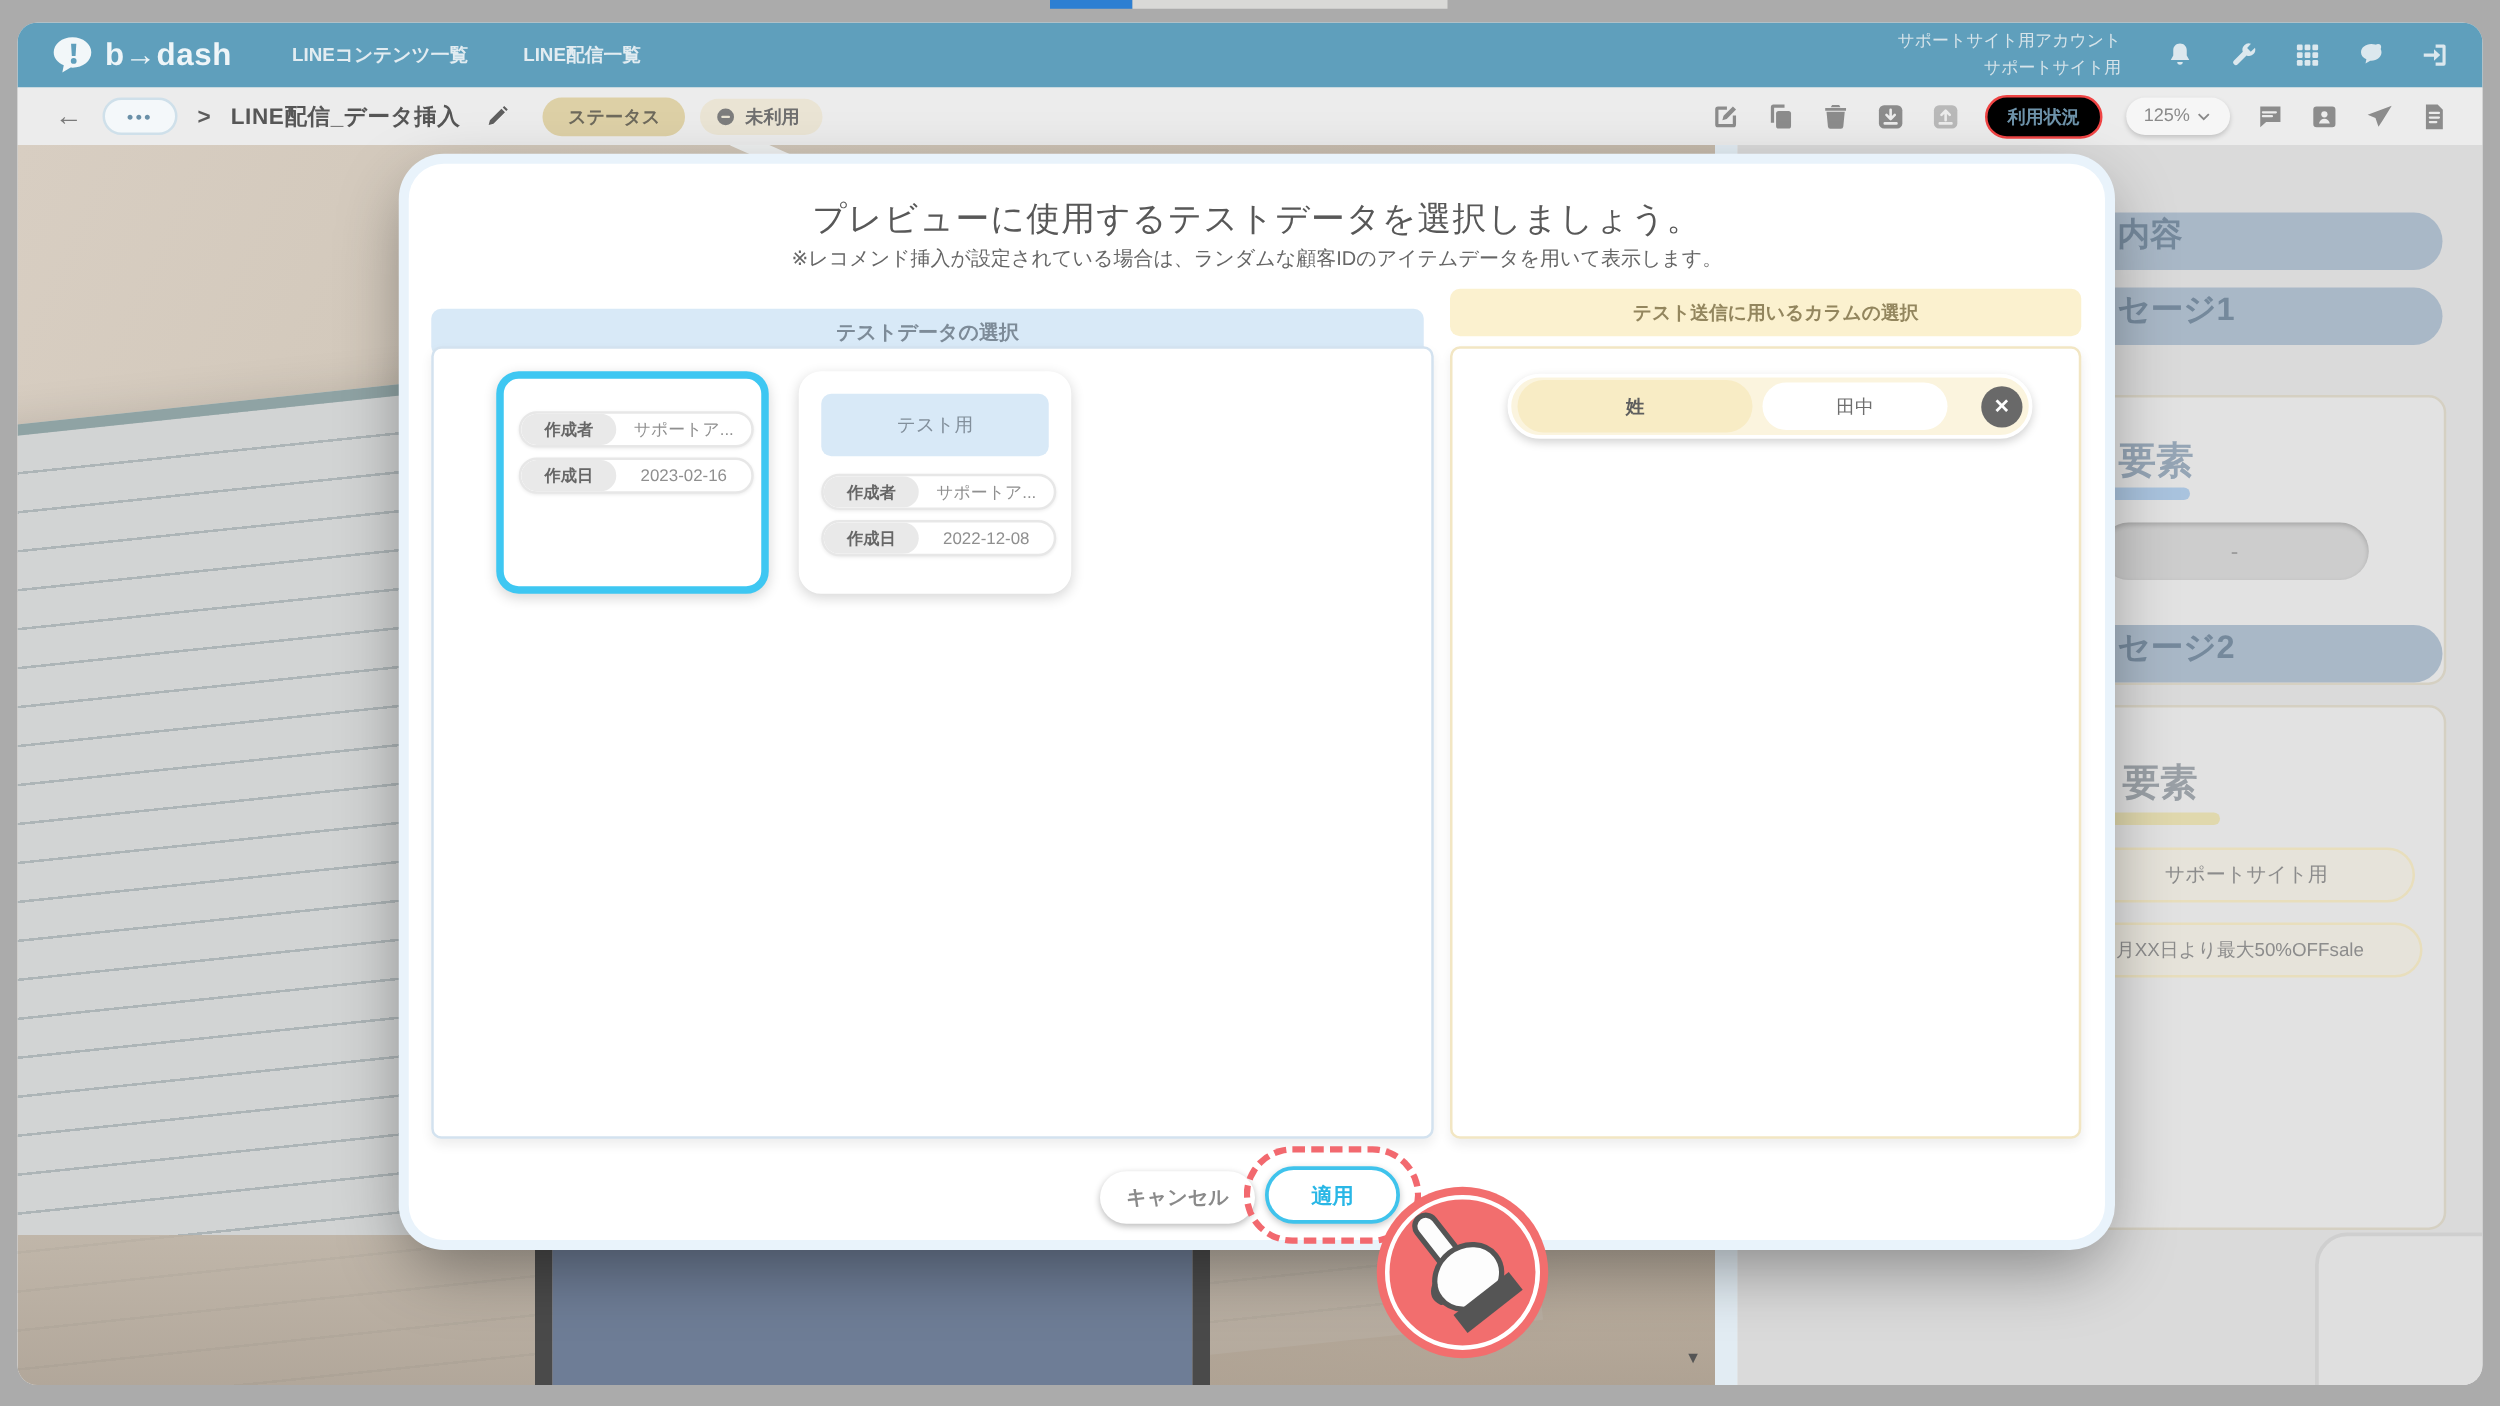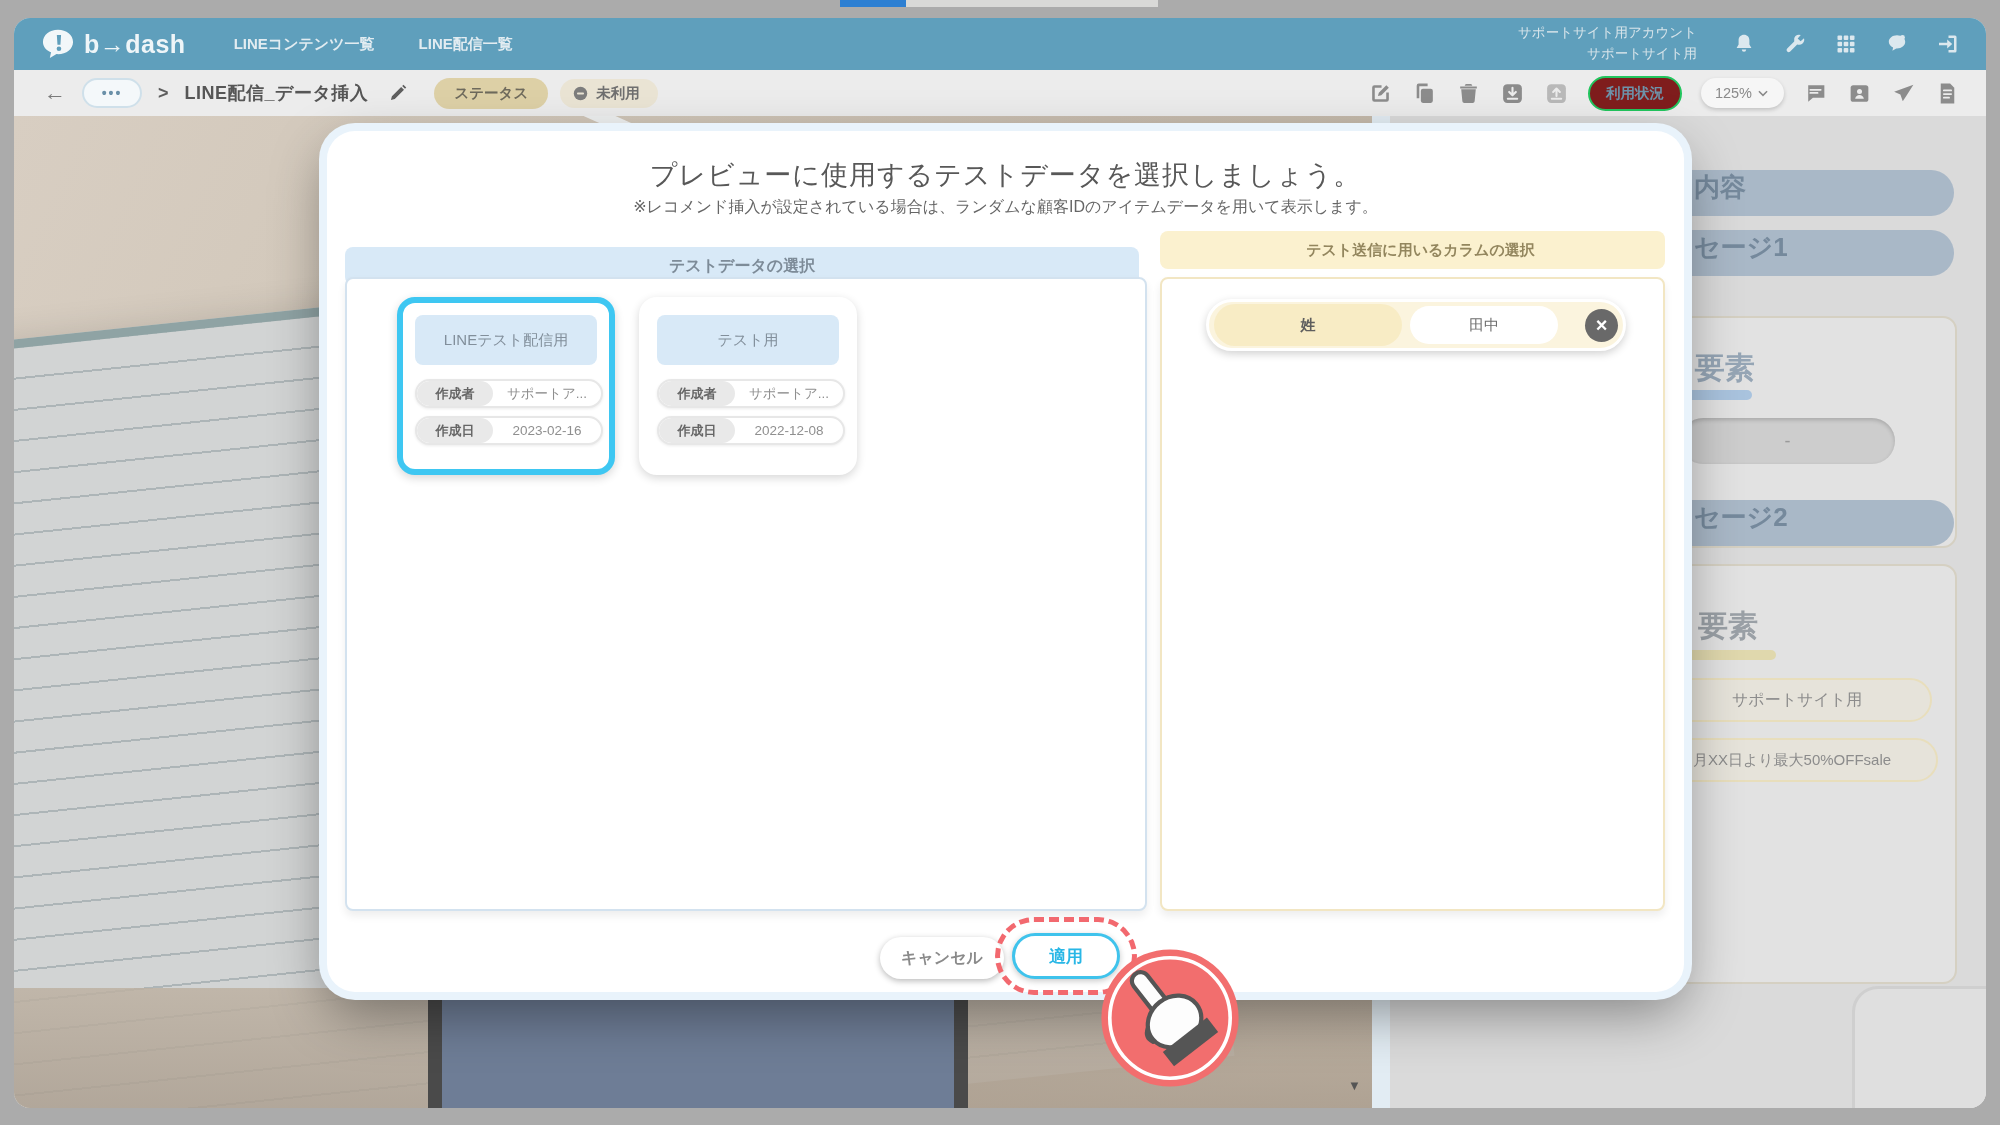--- a/index.html
+++ b/index.html
@@ -33,21 +33,21 @@
   .crumb { color:#565656; font-size:18px; font-weight:bold; letter-spacing:.5px; }
   .ticon { width:25px; height:25px; color:#8c8c8c; }
   .ticon svg { width:100%; height:100%; fill:currentColor; }
   .ticon.disabled { color:#b9b9b9; }
   .pencil { width:20px; height:20px; color:#5f5f5f; margin-left:4px; }
   .pencil svg { width:100%; height:100%; fill:currentColor; }
   .status-pill { margin-left:10px; background:#ddd0a6; border-radius:16px; padding:6px 20px; color:#6e6a5c; font-size:14.5px; font-weight:bold; }
   .unused-pill { background:#eae4d4; border-radius:16px; padding:5px 18px 5px 12px; color:#6f6f6f; font-size:14.5px; font-weight:bold; display:flex; align-items:center; gap:7px; margin-left:-4px; }
   .minus-circle { width:17px; height:17px; }
   .toolbar-right { margin-left:auto; display:flex; align-items:center; gap:19px; padding-right:26px; }
-  .usage-pill { border:2px solid #22c55e; border-radius:18px; padding:6px 16px; color:#6e93aa; font-size:14.5px; font-weight:bold; background:#7f1d1d; }
+  .usage-pill { border:2px solid #ef4444; border-radius:18px; padding:6px 16px; color:#6e93aa; font-size:14.5px; font-weight:bold; background:#000000; }
   .zoom-pill { background:#f6f6f6; border-radius:18px; box-shadow:0 2px 4px rgba(0,0,0,.18); padding:7px 14px; display:flex; align-items:center; gap:4px; color:#8a8a8a; font-size:14.5px; }
   .chev { width:14px; height:14px; color:#8a8a8a; }
   .chev svg { width:100%; height:100%; stroke:currentColor; fill:none; stroke-width:2.6; }
 
   
   .content { position:absolute; left:0; top:98px; width:100%; height:992px; }
   .photo { position:absolute; left:0; top:0; width:1358px; height:992px; overflow:hidden;
            background:linear-gradient(115deg,#d8cec2 0%,#cfc5b7 35%,#c7bcae 60%,#bfb4a5 100%); }
   .cable1 { position:absolute; left:570px; top:-14px; width:470px; height:13px; background:#eef0f0; border-radius:7px; transform:rotate(24deg); transform-origin:left top; }
   .cable2 { position:absolute; left:880px; top:118px; width:260px; height:11px; background:#e8ebeb; border-radius:6px; transform:rotate(38deg); transform-origin:left top; }
@@ -295,21 +295,20 @@
   </div>
 
   <div class="modal">
     <div class="m-title">プレビューに使用するテストデータを選択しましょう。</div>
     <div class="m-sub">※レコメンド挿入が設定されている場合は、ランダムな顧客IDのアイテムデータを用いて表示します。</div>
 
     <div class="lp-head">テストデータの選択</div>
     <div class="lp-body">
 
       <div class="tcard selected" style="left:50px;">
-        <div class="tcard-title">LINEテスト配信用</div>
         <div class="tcard-rows">
           <div class="trow">
             <span class="trow-label">作成者</span>
             <span class="trow-val">サポートア...</span>
           </div>
           <div class="trow">
             <span class="trow-label">作成日</span>
             <span class="trow-val">2023-02-16</span>
           </div>
         </div>

